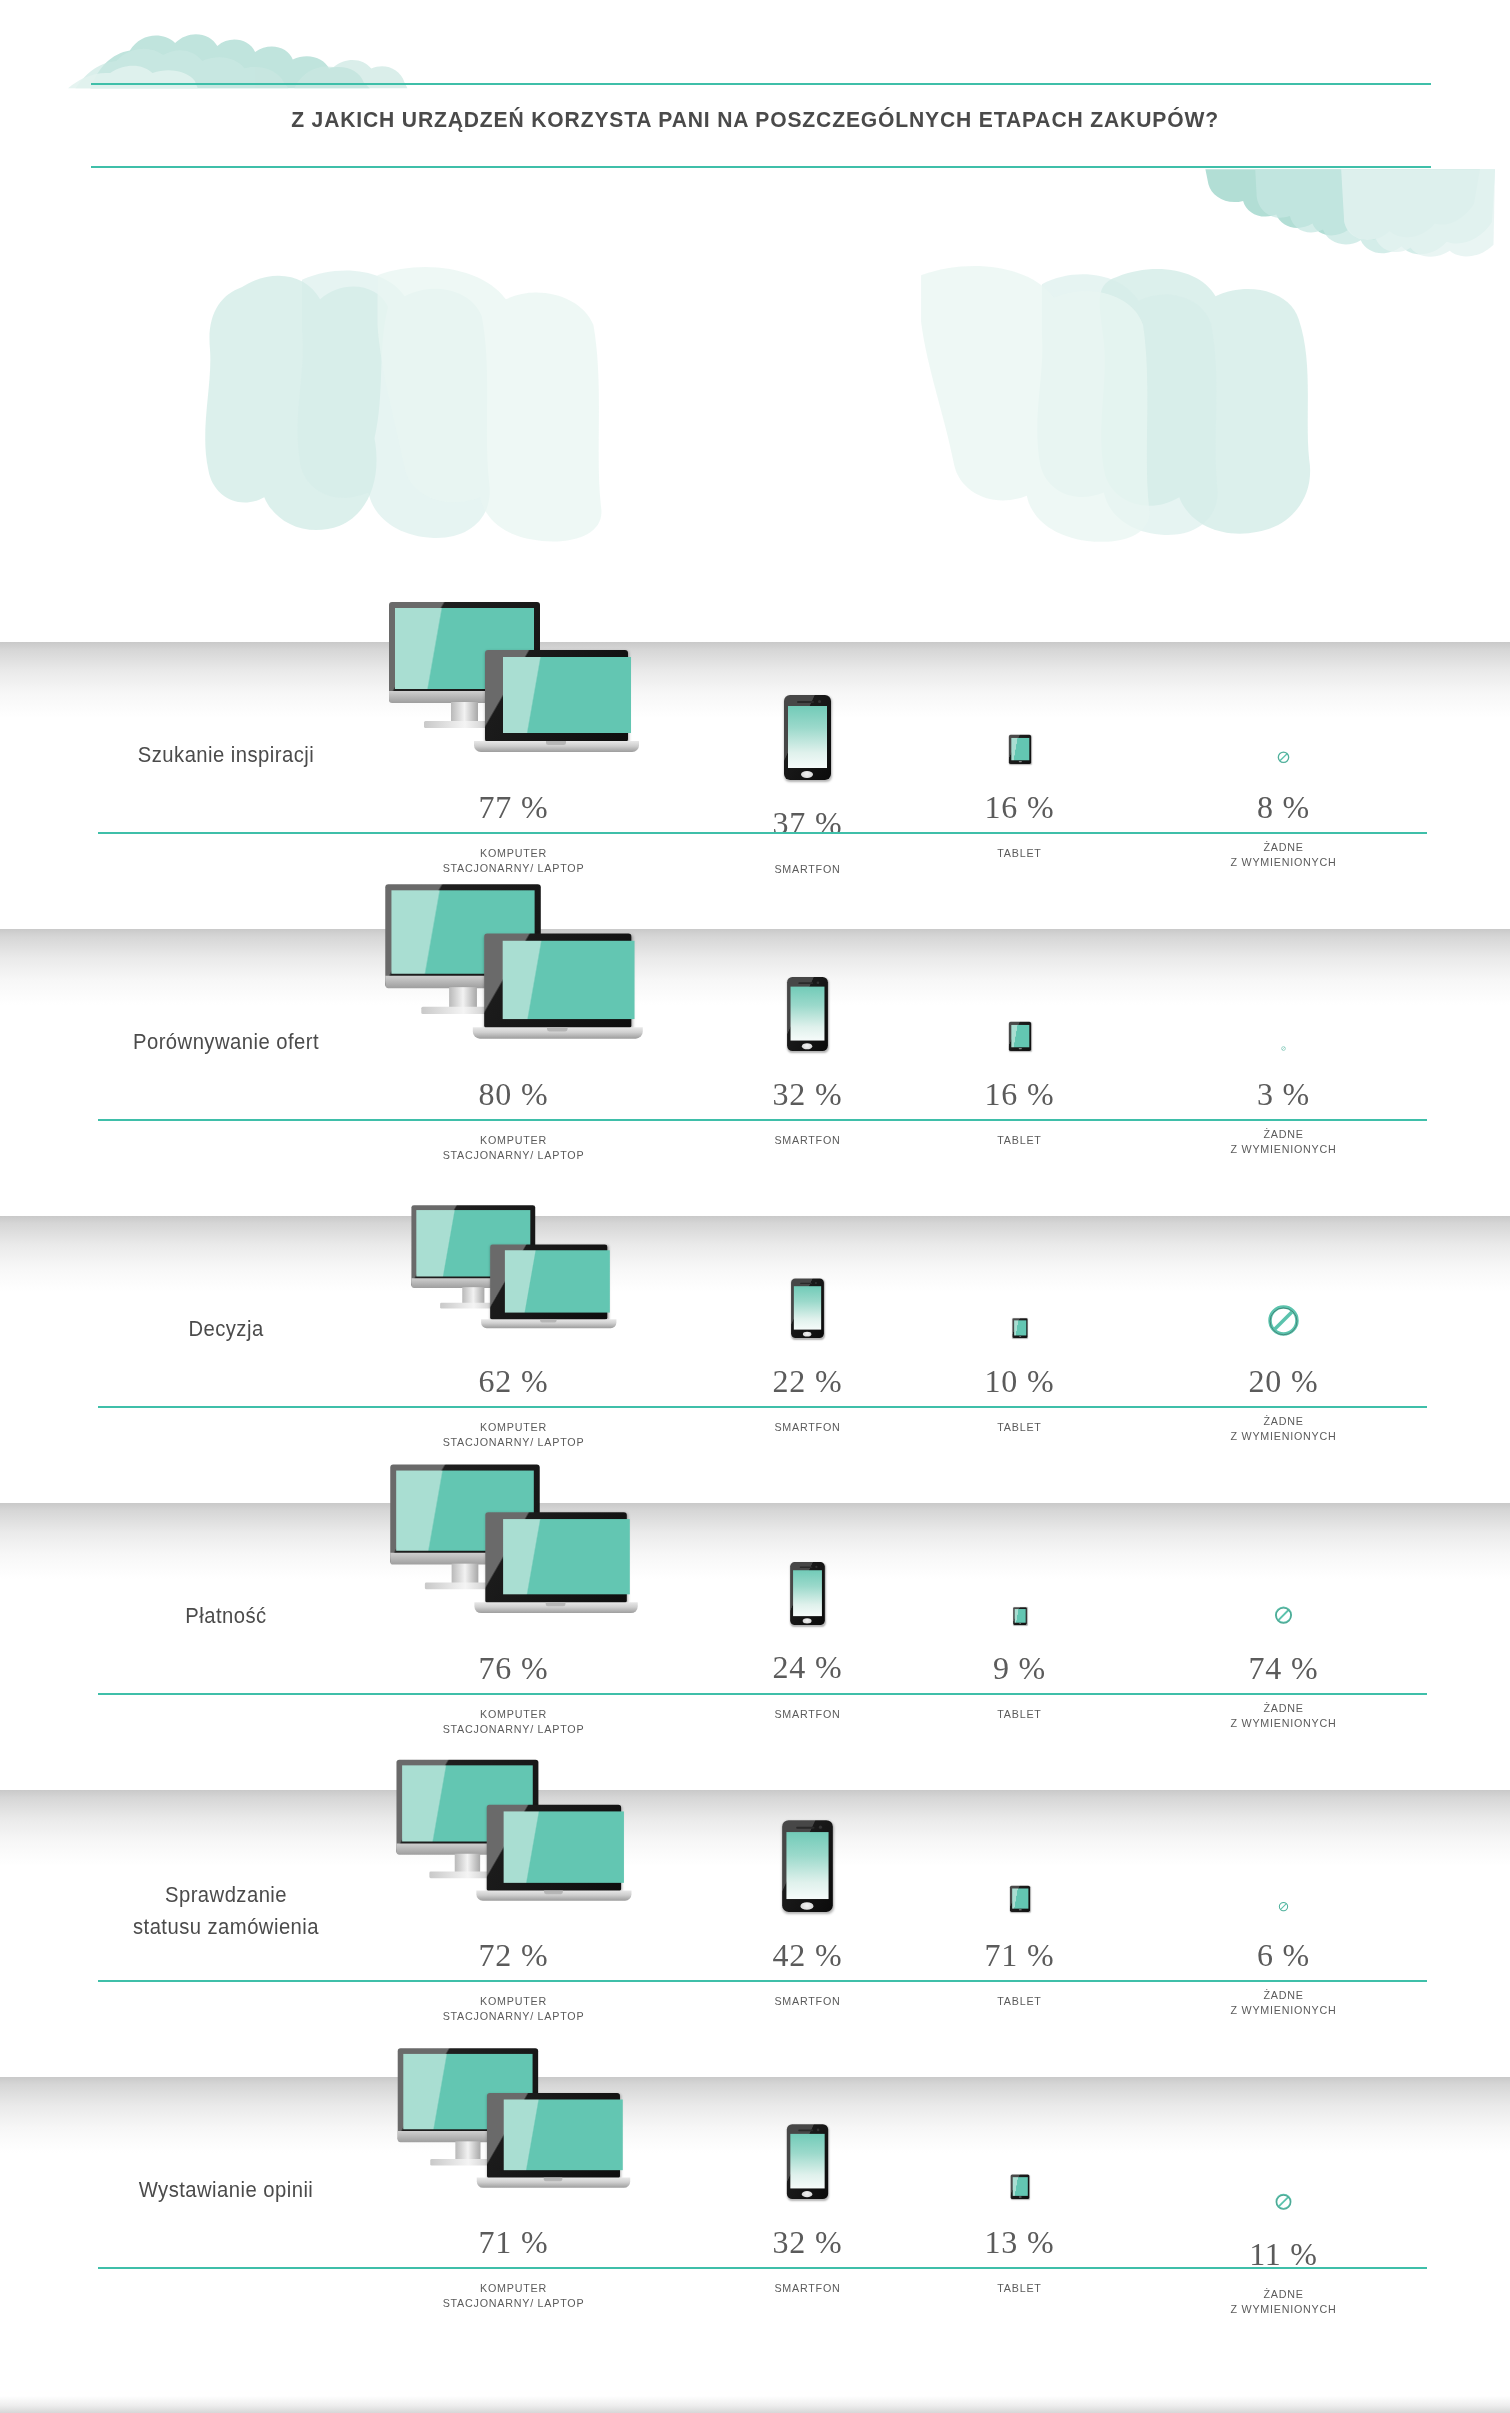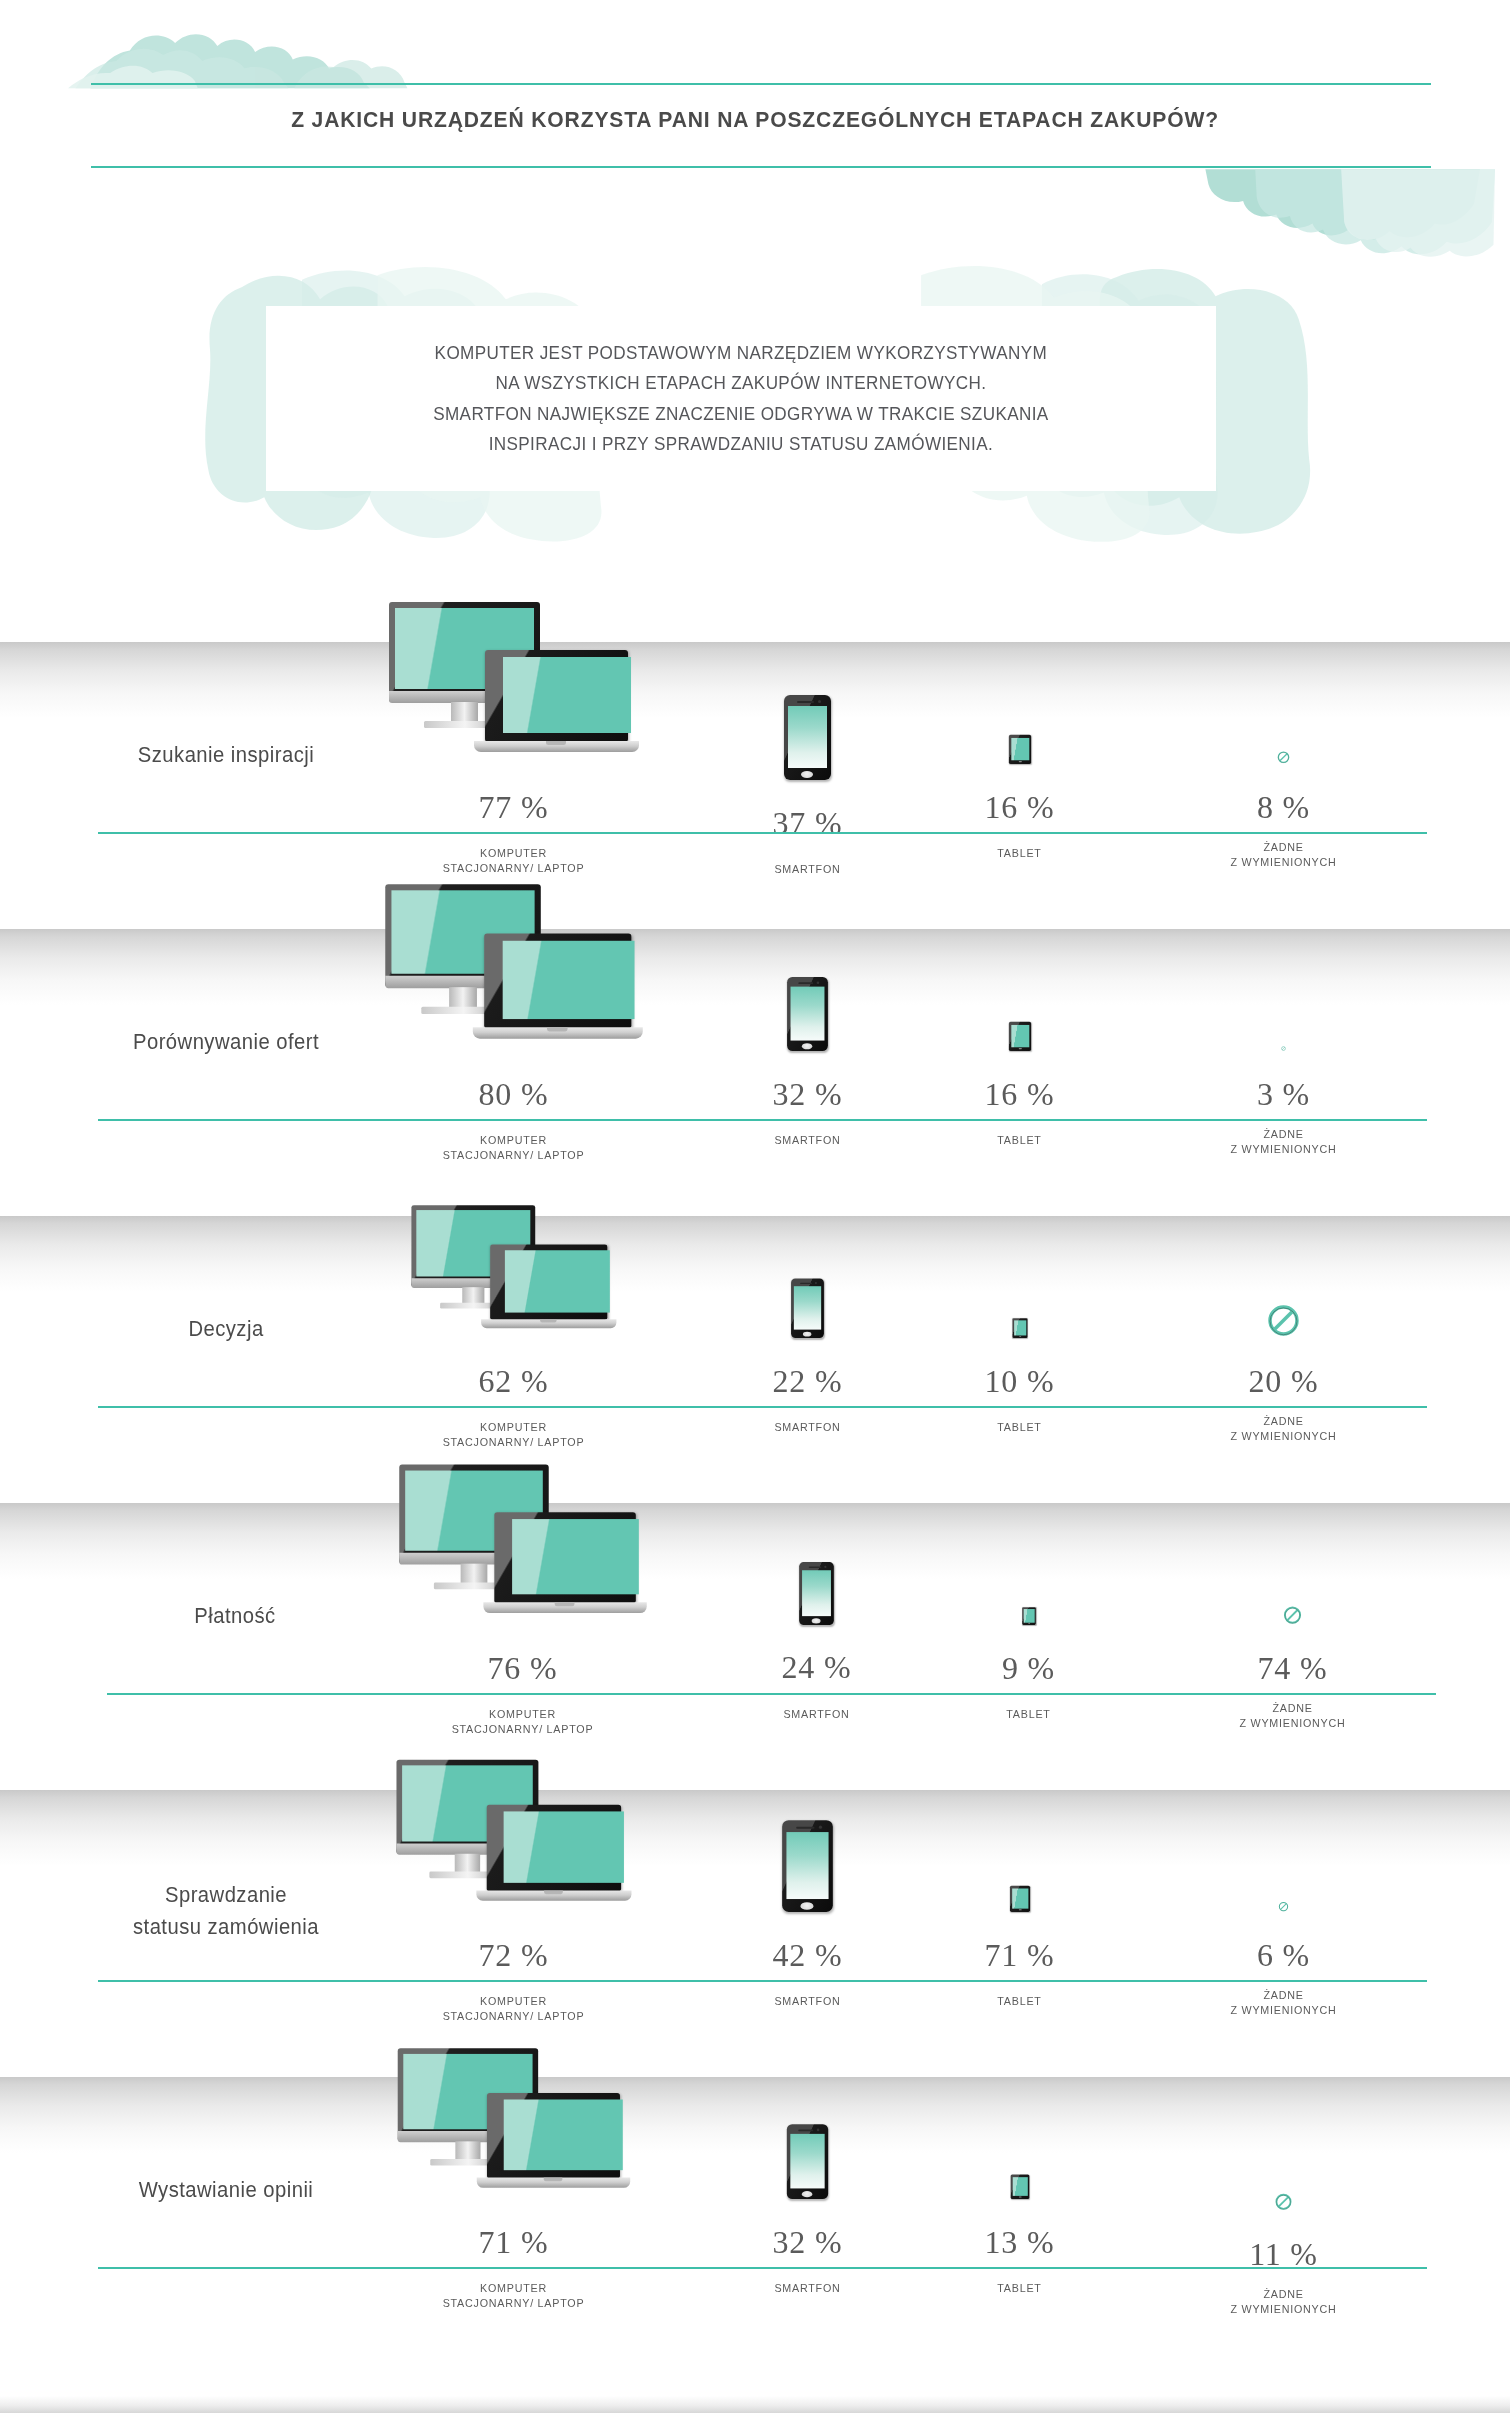--- a/index.html
+++ b/index.html
@@ -330,26 +330,20 @@
       <g fill="#e8f5f2" opacity="0.75">
         <path d="M300,24 C360,2 440,14 470,56 C510,36 570,50 586,90 C600,170 588,260 596,330
                  C602,364 566,380 518,376 C470,372 442,348 436,318 C390,336 344,316 336,280
                  C322,210 304,150 300,90 Z"></path>
         <path d="M1020,24 C1086,0 1166,12 1196,54 C1240,34 1300,48 1314,90 C1326,172 1314,262 1322,332
                  C1328,366 1288,382 1240,376 C1194,370 1166,346 1160,316 C1116,334 1072,312 1064,276
                  C1050,206 1028,148 1020,86 Z"></path>
       </g>
     </svg>
 
-    <div class="summary-box">
-      <div class="summary-text">KOMPUTER JEST PODSTAWOWYM NARZĘDZIEM WYKORZYSTYWANYM
-NA WSZYSTKICH ETAPACH ZAKUPÓW INTERNETOWYCH.
-SMARTFON NAJWIĘKSZE ZNACZENIE ODGRYWA W TRAKCIE SZUKANIA
-INSPIRACJI I PRZY SPRAWDZANIU STATUSU ZAMÓWIENIA.</div>
-    </div>
   </div>
 
   <div class="rows-zone">
       <div class="row" style="height: 287px;">
         <div class="row-inner">
           <div class="row-label" style="top: 97px; white-space: pre-line;">Szukanie inspiracji</div>
           <div class="col" style="left: 340px; width: 347px; top: 0px; height: 287px;">
             <div class="col-icon" style="height: 122px; top: 0px;">
               <div class="dev" style="transform: scale(1);">
                 <div class="pcset">
@@ -558,21 +552,21 @@
    </svg></div>
               </div>
             </div>
             <div class="pct" style="top: 147px;">20 %</div>
             <div class="collabel" style="top: 198px;">ŻADNE
 Z WYMIENIONYCH</div>
           </div>
           <div class="sep" style="top: 190px;"></div>
         </div>
       </div>
-      <div class="row" style="height: 287px; padding-left: 9px;">
+      <div class="row" style="height: 287px;">
         <div class="row-inner">
           <div class="row-label" style="top: 97px; white-space: pre-line;">Płatność</div>
           <div class="col" style="left: 340px; width: 347px; top: 0px; height: 287px;">
             <div class="col-icon" style="height: 122px; top: 0px;">
               <div class="dev" style="transform: scale(0.99);">
                 <div class="pcset">
     <div class="monitor">
       <div class="mon-bezeltop"></div>
       <div class="mon-screen"></div>
       <div class="mon-chin"></div>

